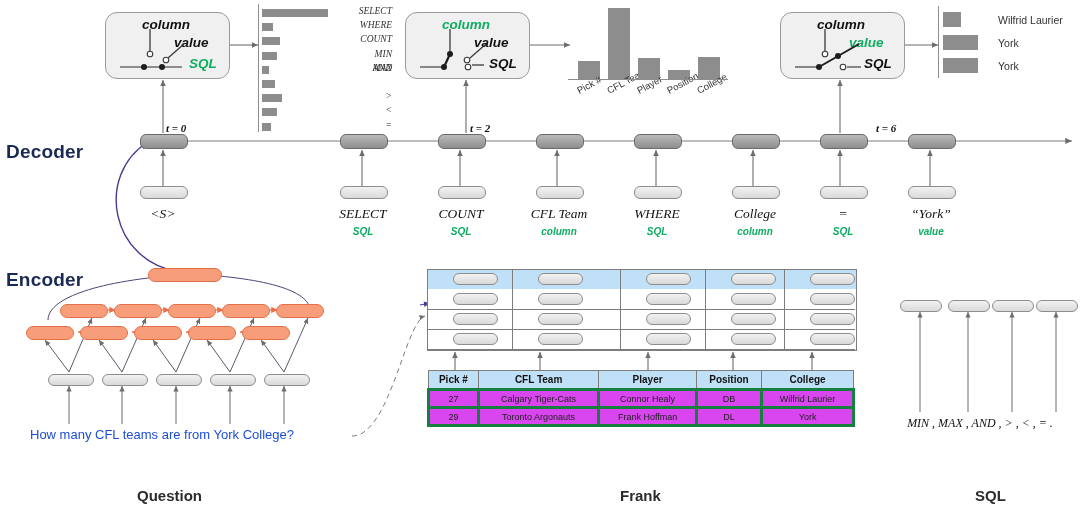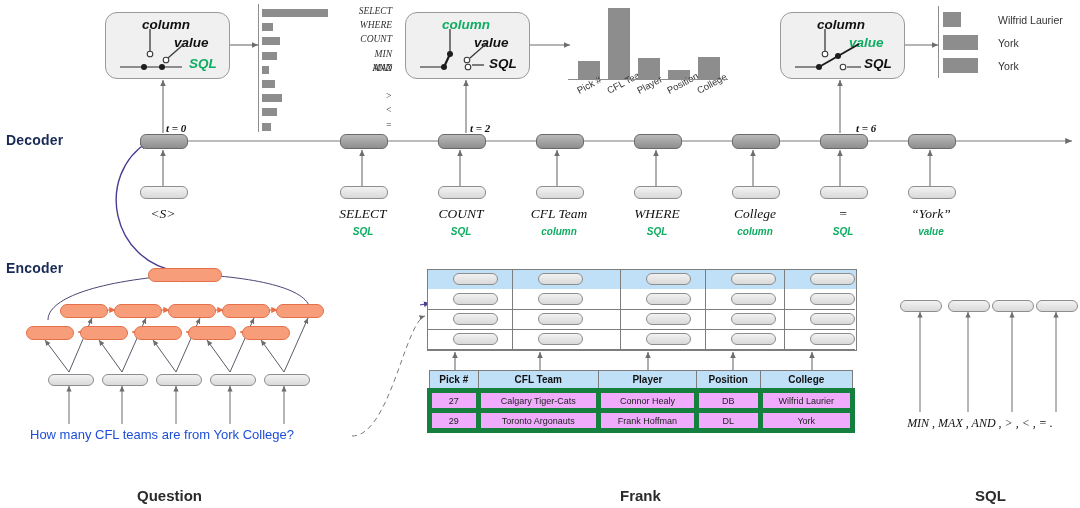--- a/index.html
+++ b/index.html
@@ -3,40 +3,40 @@
 <meta charset="utf-8">
 <style>
   html,body{margin:0;padding:0;background:#ffffff;}
   body{width:1080px;height:508px;position:relative;overflow:hidden;
        font-family:"Liberation Sans", sans-serif;color:#222;}
   .abs{position:absolute;}
   .gcell{background:linear-gradient(#f2f2f2,#d9d9d9);border:1px solid #8d8d8d;border-radius:6px;}
   .dcell{background:linear-gradient(#b9b9b9,#8e8e8e);border:1px solid #6a6a6a;border-radius:6px;}
   .ocell{background:#f79d7a;border:1px solid #e4714a;border-radius:7px;}
   .green{color:#0ead62;font-weight:bold;font-style:italic;}
-  .secLabel{color:#1a2a56;font-weight:bold;font-size:14px;letter-spacing:.2px;}
+  .secLabel{color:#1a2a56;font-weight:bold;font-size:19px;letter-spacing:.2px;margin-top:9px;}
   .botLabel{color:#2b2b2b;font-weight:bold;font-size:15px;}
   .swbox{background:#f0f0f0;border:1.4px solid #9a9a9a;border-radius:12px;}
   .swtxt{font-weight:bold;font-style:italic;font-size:13.5px;color:#111;}
   .vbar{background:#8d8d8d;position:absolute;}
   .hbar{background:#8d8d8d;position:absolute;}
   .vocab{font-family:"Liberation Serif", serif;font-style:italic;font-size:9.5px;color:#333;
          text-align:right;position:absolute;}
   .colLab{font-family:"Liberation Sans",sans-serif;font-size:9.5px;color:#333;position:absolute;
           transform-origin:left top;transform:rotate(-28deg);white-space:nowrap;}
   .valLab{font-size:10.5px;color:#333;position:absolute;white-space:nowrap;}
   .tokTxt{font-family:"Liberation Serif", serif;font-style:italic;font-size:13.5px;color:#111;
           text-align:center;position:absolute;white-space:nowrap;}
   .tokType{font-size:10px;text-align:center;position:absolute;white-space:nowrap;}
   .tlabel{font-family:"Liberation Serif",serif;font-style:italic;font-weight:bold;font-size:11px;
           color:#111;position:absolute;}
   table.dt{border-collapse:collapse;position:absolute;font-size:9px;}
   table.dt th{background:#bfe0f6;border:1px solid #7d7d7d;font-weight:bold;font-size:10px;
               color:#111;padding:3px 2px;text-align:center;}
-  table.dt td{border:5px solid #15803d;padding:2.5px 2px;text-align:center;color:#222;background:#f0abfc;}
+  table.dt td{border:3px solid #15803d;padding:2.5px 2px;text-align:center;color:#222;background:#d946ef;}
   .sqlvocab{font-family:"Liberation Serif",serif;font-style:italic;font-size:12px;color:#111;
             position:absolute;text-align:center;line-height:1.45;}
   svg.ov{position:absolute;left:0;top:0;width:1080px;height:508px;pointer-events:none;}
 </style>
 </head>
 <body>
 
 <svg class="ov" viewBox="0 0 1080 508">
   <defs>
     <marker id="ag" markerWidth="7" markerHeight="7" refX="5.6" refY="2.6" orient="auto">
@@ -236,21 +236,21 @@
     <line x1="44" y1="16" x2="44" y2="39" stroke="#3a3a3a" stroke-width="1.3"></line>
     <line x1="14" y1="54" x2="38" y2="54" stroke="#6d6d6d" stroke-width="1.6"></line>
     <line x1="66" y1="54" x2="80" y2="54" stroke="#6d6d6d" stroke-width="1.6"></line>
     <line x1="38" y1="54" x2="78" y2="31" stroke="#1d1d1d" stroke-width="2"></line>
     <circle cx="44" cy="41" r="2.8" fill="#fff" stroke="#3a3a3a" stroke-width="1.1"></circle>
     <circle cx="38" cy="54" r="3" fill="#1d1d1d"></circle>
     <circle cx="57" cy="43" r="3" fill="#1d1d1d"></circle>
     <circle cx="62" cy="54" r="2.8" fill="#fff" stroke="#3a3a3a" stroke-width="1.1"></circle>
   </svg>
 </div>
-<div class="abs tlabel" style="left:856px;top:122px;">t = 6</div>
+<div class="abs tlabel" style="left:876px;top:122px;">t = 6</div>
 
 <div class="abs" id="value-chart" style="left:938px;top:6px;width:140px;height:72px;">
   <div class="abs" style="left:0;top:0;width:1.4px;height:72px;background:#8d8d8d;"></div>
 <div class="hbar" style="left: 5px; top: 6px; width: 18.24px; height: 15px;"></div>
     <div class="valLab" style="left: 60px; top: 8px;">Wilfrid Laurier</div>
     <div class="hbar" style="left: 5px; top: 29px; width: 34.56px; height: 15px;"></div>
     <div class="valLab" style="left: 60px; top: 31px;">York</div>
     <div class="hbar" style="left: 5px; top: 52px; width: 34.56px; height: 15px;"></div>
     <div class="valLab" style="left: 60px; top: 54px;">York</div>
   </div>

